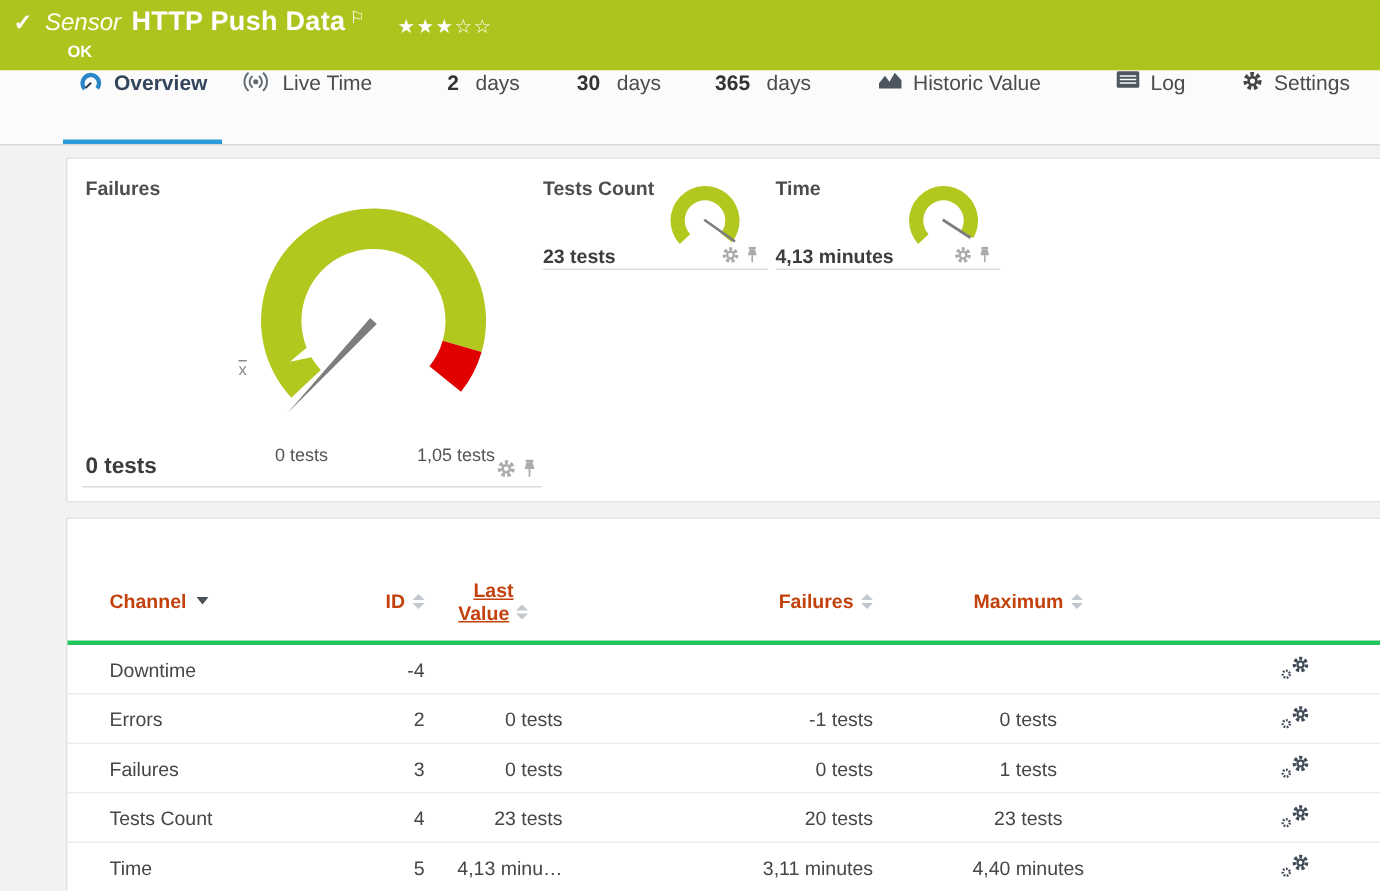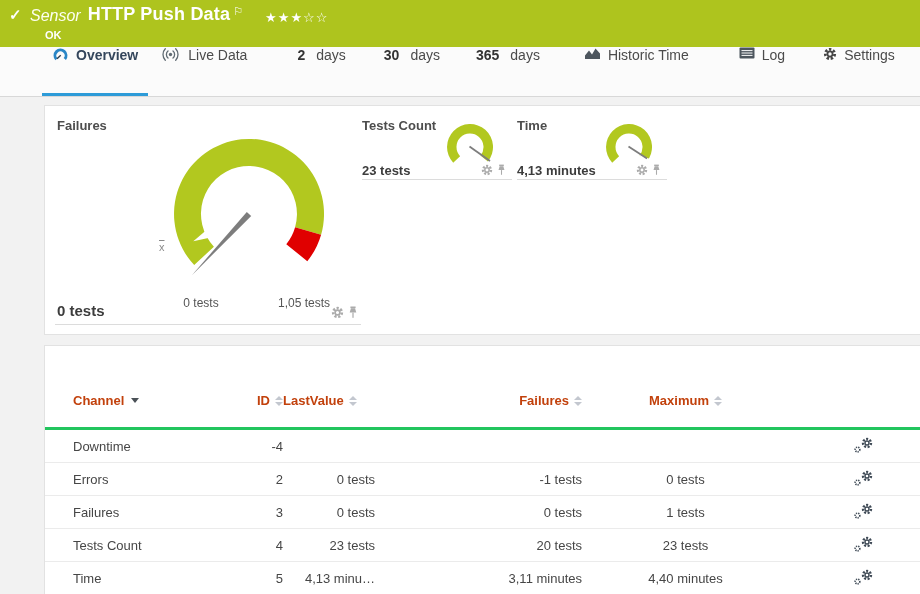--- a/index.html
+++ b/index.html
@@ -56,21 +56,21 @@
   
   .tbl { position:absolute; top:28px; left:0; width:892px; font-size:13px; }
   .trow { display:flex; align-items:center; height:33px; border-bottom:1px solid #ebebeb; cursor:pointer; }
   .thead { height:56px; border-bottom:3px solid #22c55e; color:#c2410c; font-weight:bold; cursor:default; }
   .c1 { width:180px; padding-left:28px; text-align:left; }
   .c2 { width:58px;  text-align:right; }
   .c3 { width:92px;  text-align:right; }
   .c4 { width:207px; text-align:right; }
   .c5 { width:207px; text-align:center; }
   .c6 { width:148px; text-align:center; }
-  .hdr-stack { display:flex; flex-direction:row; align-items:center; line-height:15px; }
+  .hdr-stack { display:flex; flex-direction:column; align-items:center; line-height:15px;text-decoration:underline; }
   .hdr-flex { display:inline-flex; align-items:center; justify-content:flex-end; cursor:pointer; }
   .sorted-down { width:0;height:0;border-left:4px solid transparent;border-right:4px solid transparent;
                  border-top:5px solid #4a5157; display:inline-block; margin-left:7px; }
   .sort { display:inline-flex; flex-direction:column; margin-left:5px; gap:2px; }
   .sort i { display:block; width:0; height:0; border-left:4px solid transparent; border-right:4px solid transparent; }
   .sort .u { border-bottom:4px solid #c3c7cf; }
   .sort .d { border-top:4px solid #c3c7cf; }
   .gearbtn { display:inline-block; position:relative; width:19px; height:16px; cursor:pointer; }
   .gearbtn svg { position:absolute; }
   .gearbtn .g-big { right:0; top:0; }
@@ -101,41 +101,41 @@
   </div>
 
   <div class="tab ml1">
     <svg class="ticon" width="21" height="15" viewBox="0 0 21 15">
       <circle cx="10.5" cy="7.5" r="1.7" fill="#5f6a72"></circle>
       <path d="M 8 4 A 4.6 4.6 0 0 0 8 11" fill="none" stroke="#5f6a72" stroke-width="1.3" stroke-linecap="round"></path>
       <path d="M 5.3 1.8 A 8.2 8.2 0 0 0 5.3 13.2" fill="none" stroke="#5f6a72" stroke-width="1.3" stroke-linecap="round"></path>
       <path d="M 13 4 A 4.6 4.6 0 0 1 13 11" fill="none" stroke="#5f6a72" stroke-width="1.3" stroke-linecap="round"></path>
       <path d="M 15.7 1.8 A 8.2 8.2 0 0 1 15.7 13.2" fill="none" stroke="#5f6a72" stroke-width="1.3" stroke-linecap="round"></path>
     </svg>
-    <span>Live Data</span>
+    <span>Live Time</span>
   </div>
 
   <div class="tab ml2">
     <b>2</b>
     <span>days</span>
   </div>
   <div class="tab ml3">
     <b>30</b>
     <span>days</span>
   </div>
   <div class="tab ml4">
     <b>365</b>
     <span>days</span>
   </div>
 
   <div class="tab ml5">
     <svg class="ticon" width="17" height="13" viewBox="0 0 17 13">
       <polygon points="1,12 1,8.5 5,3.5 8,7.5 11.5,1.5 16,6.5 16,12" fill="#4d565e"></polygon>
     </svg>
-    <span>Historic Time</span>
+    <span>Historic Value</span>
   </div>
 
   <div class="tab ml6">
     <svg class="ticon" width="16" height="12" viewBox="0 0 16 12">
       <rect x="0.5" y="0.5" width="15" height="11" rx="1" fill="#4d565e"></rect>
       <line x1="2.5" y1="3.6" x2="13.5" y2="3.6" stroke="#fbfbfb" stroke-width="1"></line>
       <line x1="2.5" y1="6" x2="13.5" y2="6" stroke="#fbfbfb" stroke-width="1"></line>
       <line x1="2.5" y1="8.4" x2="13.5" y2="8.4" stroke="#fbfbfb" stroke-width="1"></line>
     </svg>
     <span>Log</span>

